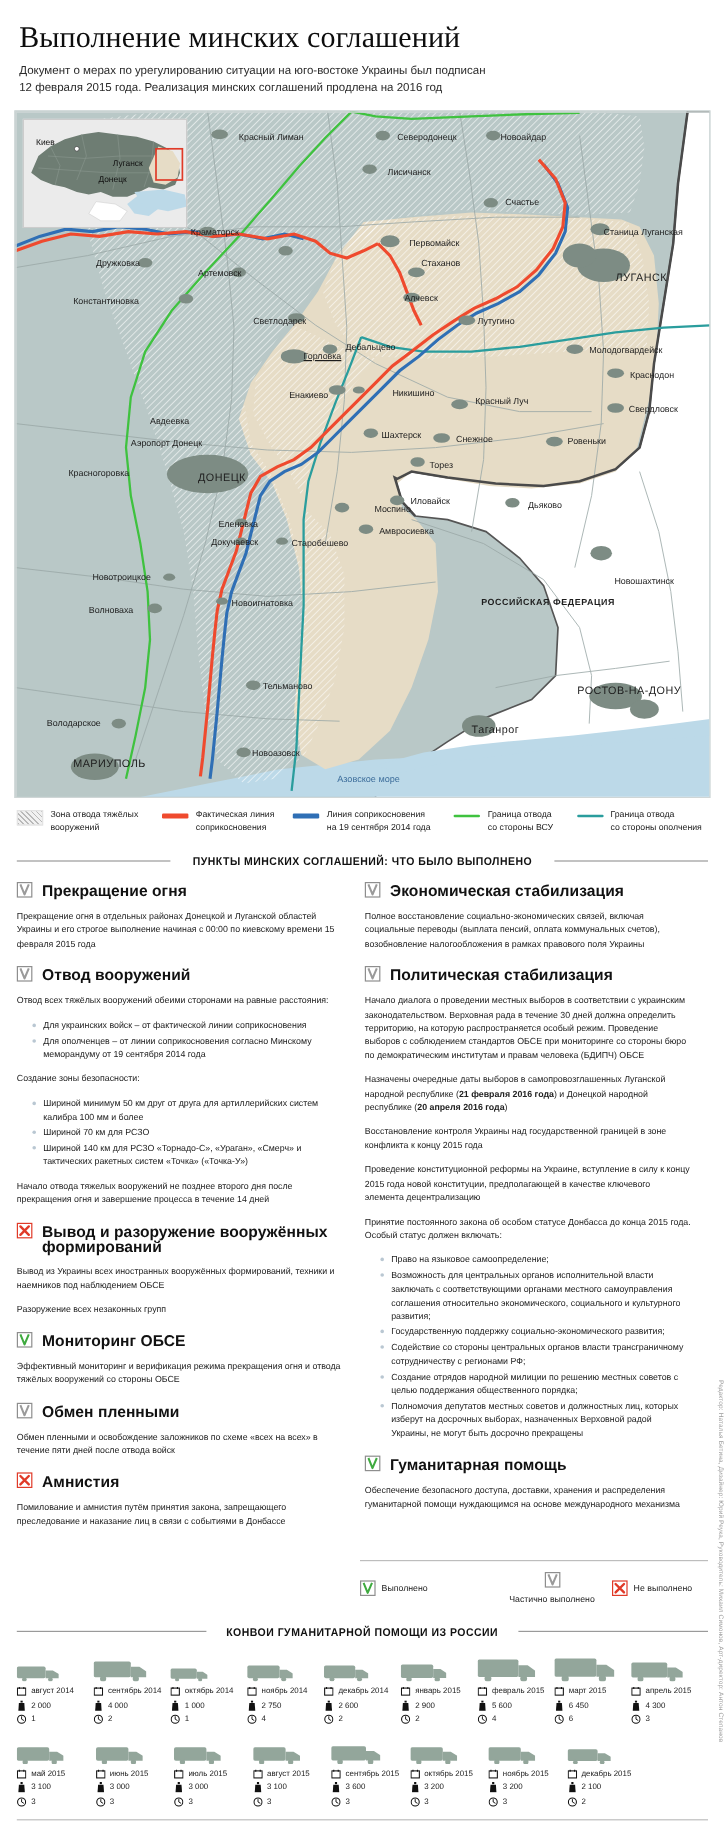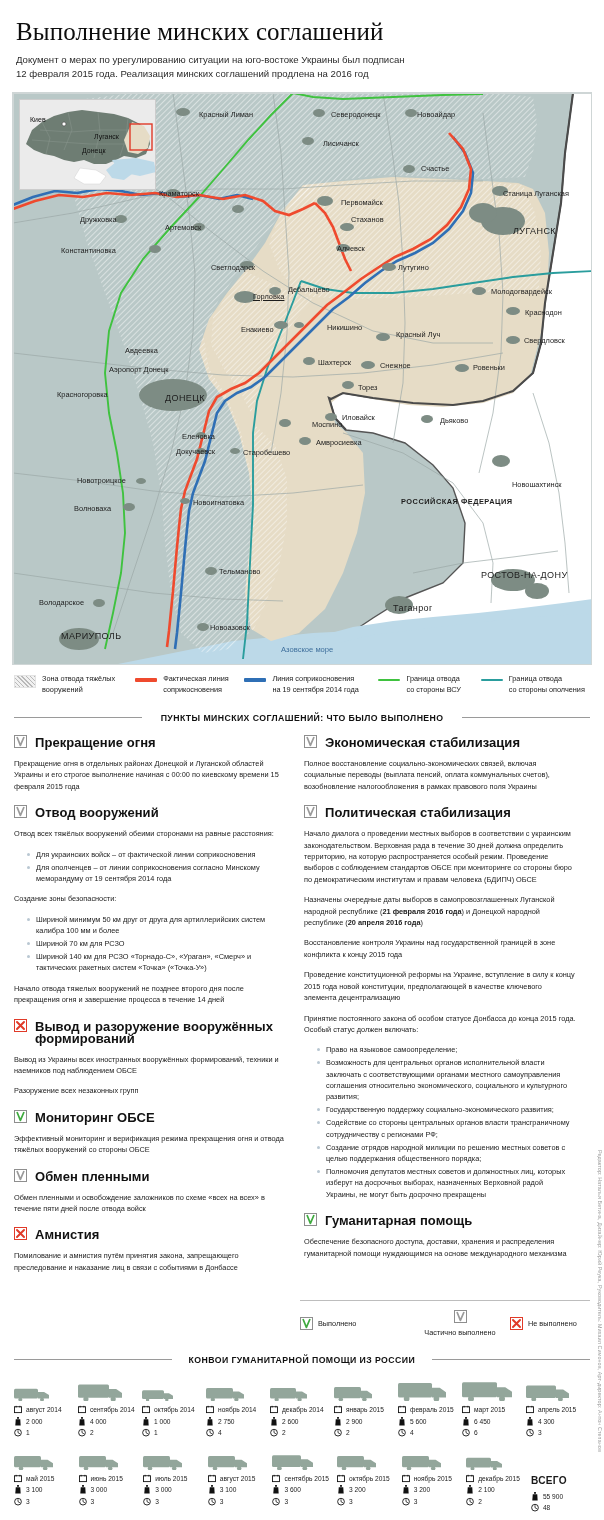--- a/index.html
+++ b/index.html
@@ -1162,38 +1162,20 @@
             <span>2 100</span>
           </div>
           <div class="conv-line">
             <svg class="gi" viewBox="0 0 10 10">
               <circle cx="5" cy="5.2" r="4.2" fill="none" stroke="#111" stroke-width="1.1"></circle>
               <path d="M5,5.2 L5,2.2 M5,5.2 L7.4,6.6" stroke="#111" stroke-width="1"></path>
             </svg>
             <span>2</span>
           </div>
         </div>
-        <div class="conv-cell total">
-          <div class="truck"></div>
-          <div class="total-word">ВСЕГО</div>
-          <div class="conv-line">
-            <svg class="gi" viewBox="0 0 8 10">
-              <rect x="3" y="0" width="2" height="2" fill="#111"></rect>
-              <path d="M1.5,2.5 L6.5,2.5 L7,9.5 L1,9.5 Z" fill="#111"></path>
-            </svg>
-            <span>55 900</span>
-          </div>
-          <div class="conv-line">
-            <svg class="gi" viewBox="0 0 10 10">
-              <circle cx="5" cy="5.2" r="4.2" fill="none" stroke="#111" stroke-width="1.1"></circle>
-              <path d="M5,5.2 L5,2.2 M5,5.2 L7.4,6.6" stroke="#111" stroke-width="1"></path>
-            </svg>
-            <span>48</span>
-          </div>
-        </div>
       </div>
   </div>
 
   <div class="conv-foot">
     
     
   </div>
 
   <div class="credits">Редактор: Наталья Бетина, Дизайнер: Юрий Реука, Руководитель: Михаил Симонов, Арт-директор: Антон Степанов</div>
 </div>

